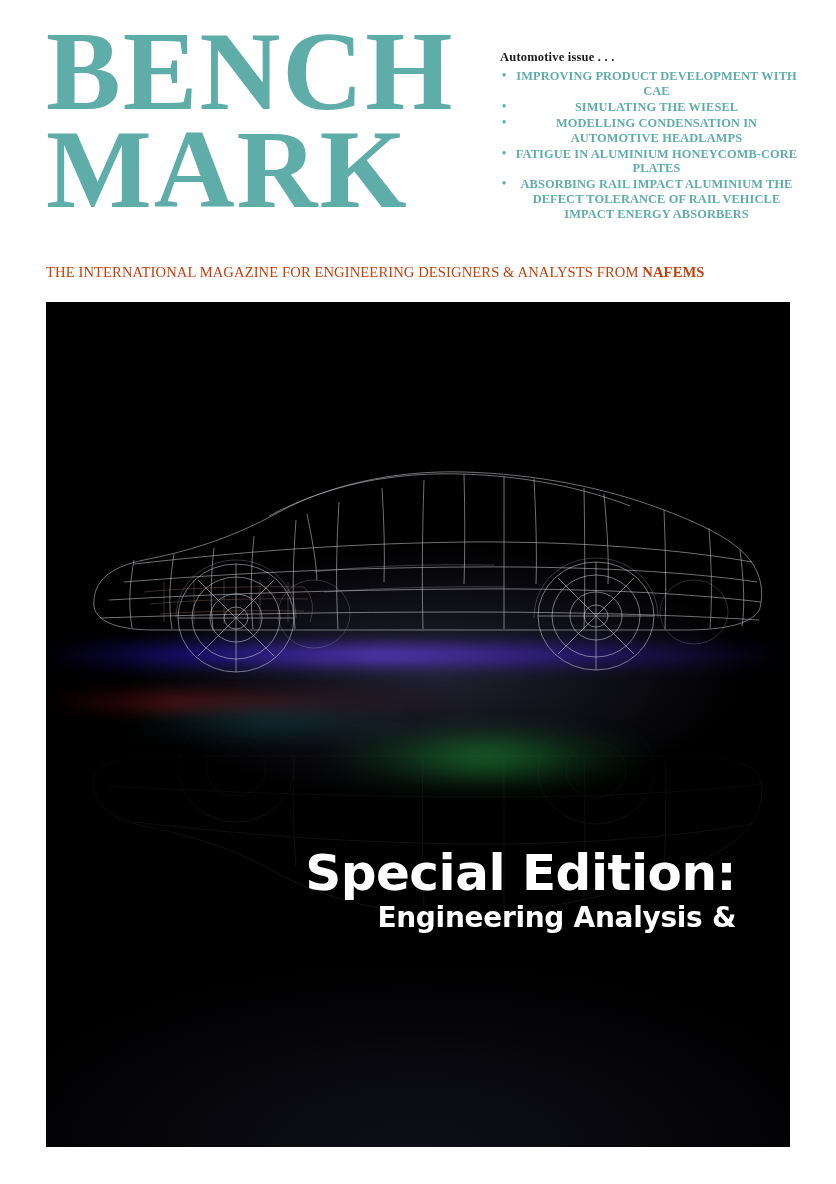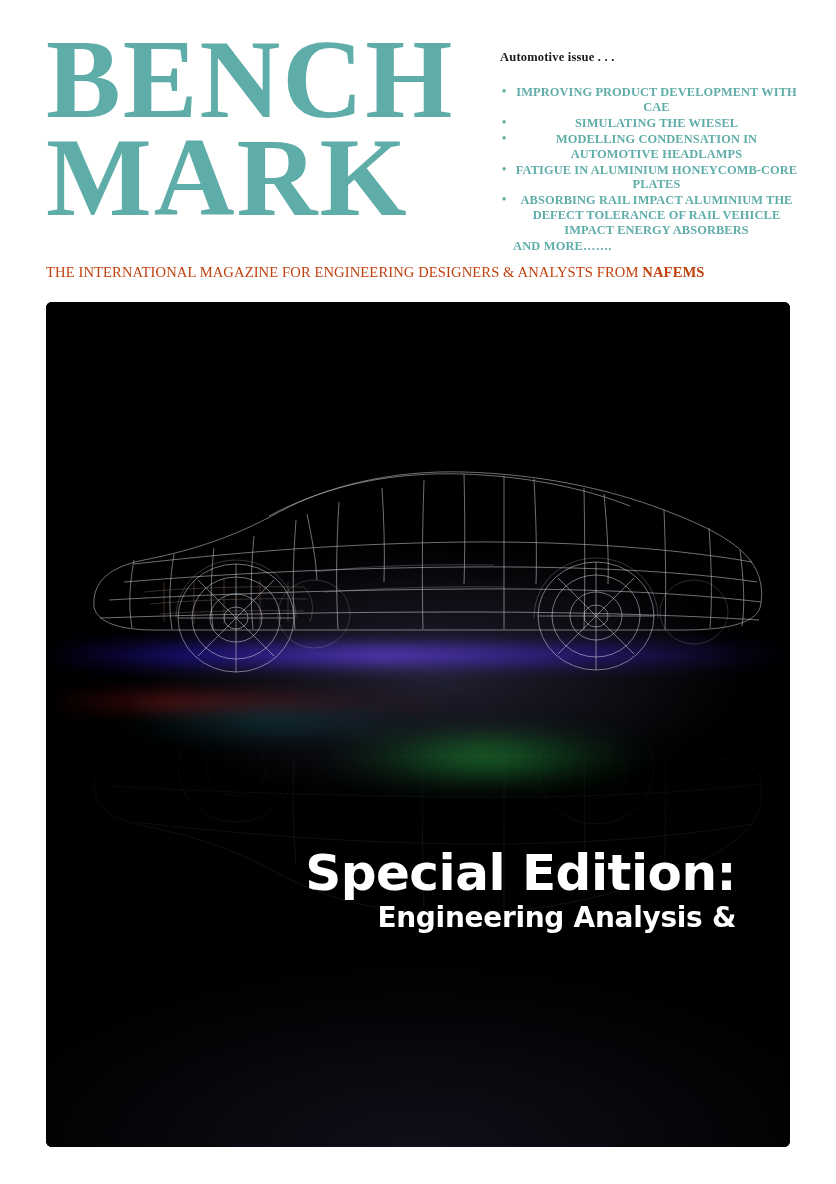--- a/index.html
+++ b/index.html
@@ -18,21 +18,21 @@
   .cover {
     position: absolute;
     inset: 0;
     background: #ffffff;
   }
 
   
   .masthead {
     position: absolute;
     left: 46px;
-    top: 34px;
+    top: 26px;
     width: 450px;
   }
   .masthead-line {
     font-family: "Liberation Serif", serif;
     font-weight: bold;
     color: #5fada9;
     font-size: 112px;
     line-height: 0.82;
     letter-spacing: 2px;
   }
@@ -47,21 +47,21 @@
     top: 50px;
     width: 300px;
     color: #5fada9;
   }
   .contents-title {
     font-family: "Liberation Serif", serif;
     font-weight: bold;
     font-size: 12.5px;
     color: #1a1a1a;
     letter-spacing: 0.2px;
-    margin-bottom: 20px;
+    margin-bottom: 4px;
   }
   .contents ul {
     list-style: none;
     margin: 0;
     padding: 0;
     text-align: center;
   }
   .contents li {
     position: relative;
     padding-left: 13px;
@@ -106,21 +106,20 @@
 
   
   .hero {
     position: absolute;
     left: 46px;
     top: 302px;
     width: 744px;
     height: 845px;
     background: #701a75;
     overflow: hidden;
-    border-radius: 6px;
   }
   .hero-bg {
     position: absolute;
     inset: 0;
     background:
       radial-gradient(ellipse 60% 22% at 52% 44%, rgba(60,60,90,0.55) 0%, rgba(0,0,0,0) 70%),
       radial-gradient(ellipse 80% 30% at 50% 100%, rgba(15,15,25,1) 0%, #000 75%),
       #000;
   }
   
@@ -209,21 +208,20 @@
 
   <div class="contents">
     <div class="contents-title">Automotive issue . . .</div>
     <ul>
       <li>IMPROVING PRODUCT DEVELOPMENT WITH CAE</li>
       <li>SIMULATING THE WIESEL</li>
       <li>MODELLING CONDENSATION IN AUTOMOTIVE HEADLAMPS</li>
       <li>FATIGUE IN ALUMINIUM HONEYCOMB-CORE PLATES</li>
       <li>ABSORBING RAIL IMPACT ALUMINIUM THE DEFECT TOLERANCE OF RAIL VEHICLE IMPACT ENERGY ABSORBERS</li>
     </ul>
-    <div class="more">AND MORE…….</div>
   </div>
 
   <div class="strapline">
     <span>THE INTERNATIONAL MAGAZINE FOR ENGINEERING DESIGNERS &amp; ANALYSTS FROM </span><b>NAFEMS</b>
   </div>
 
   <div class="hero">
     <div class="hero-bg"></div>
     <div class="streak streak-blue"></div>
     <div class="streak streak-red"></div>

